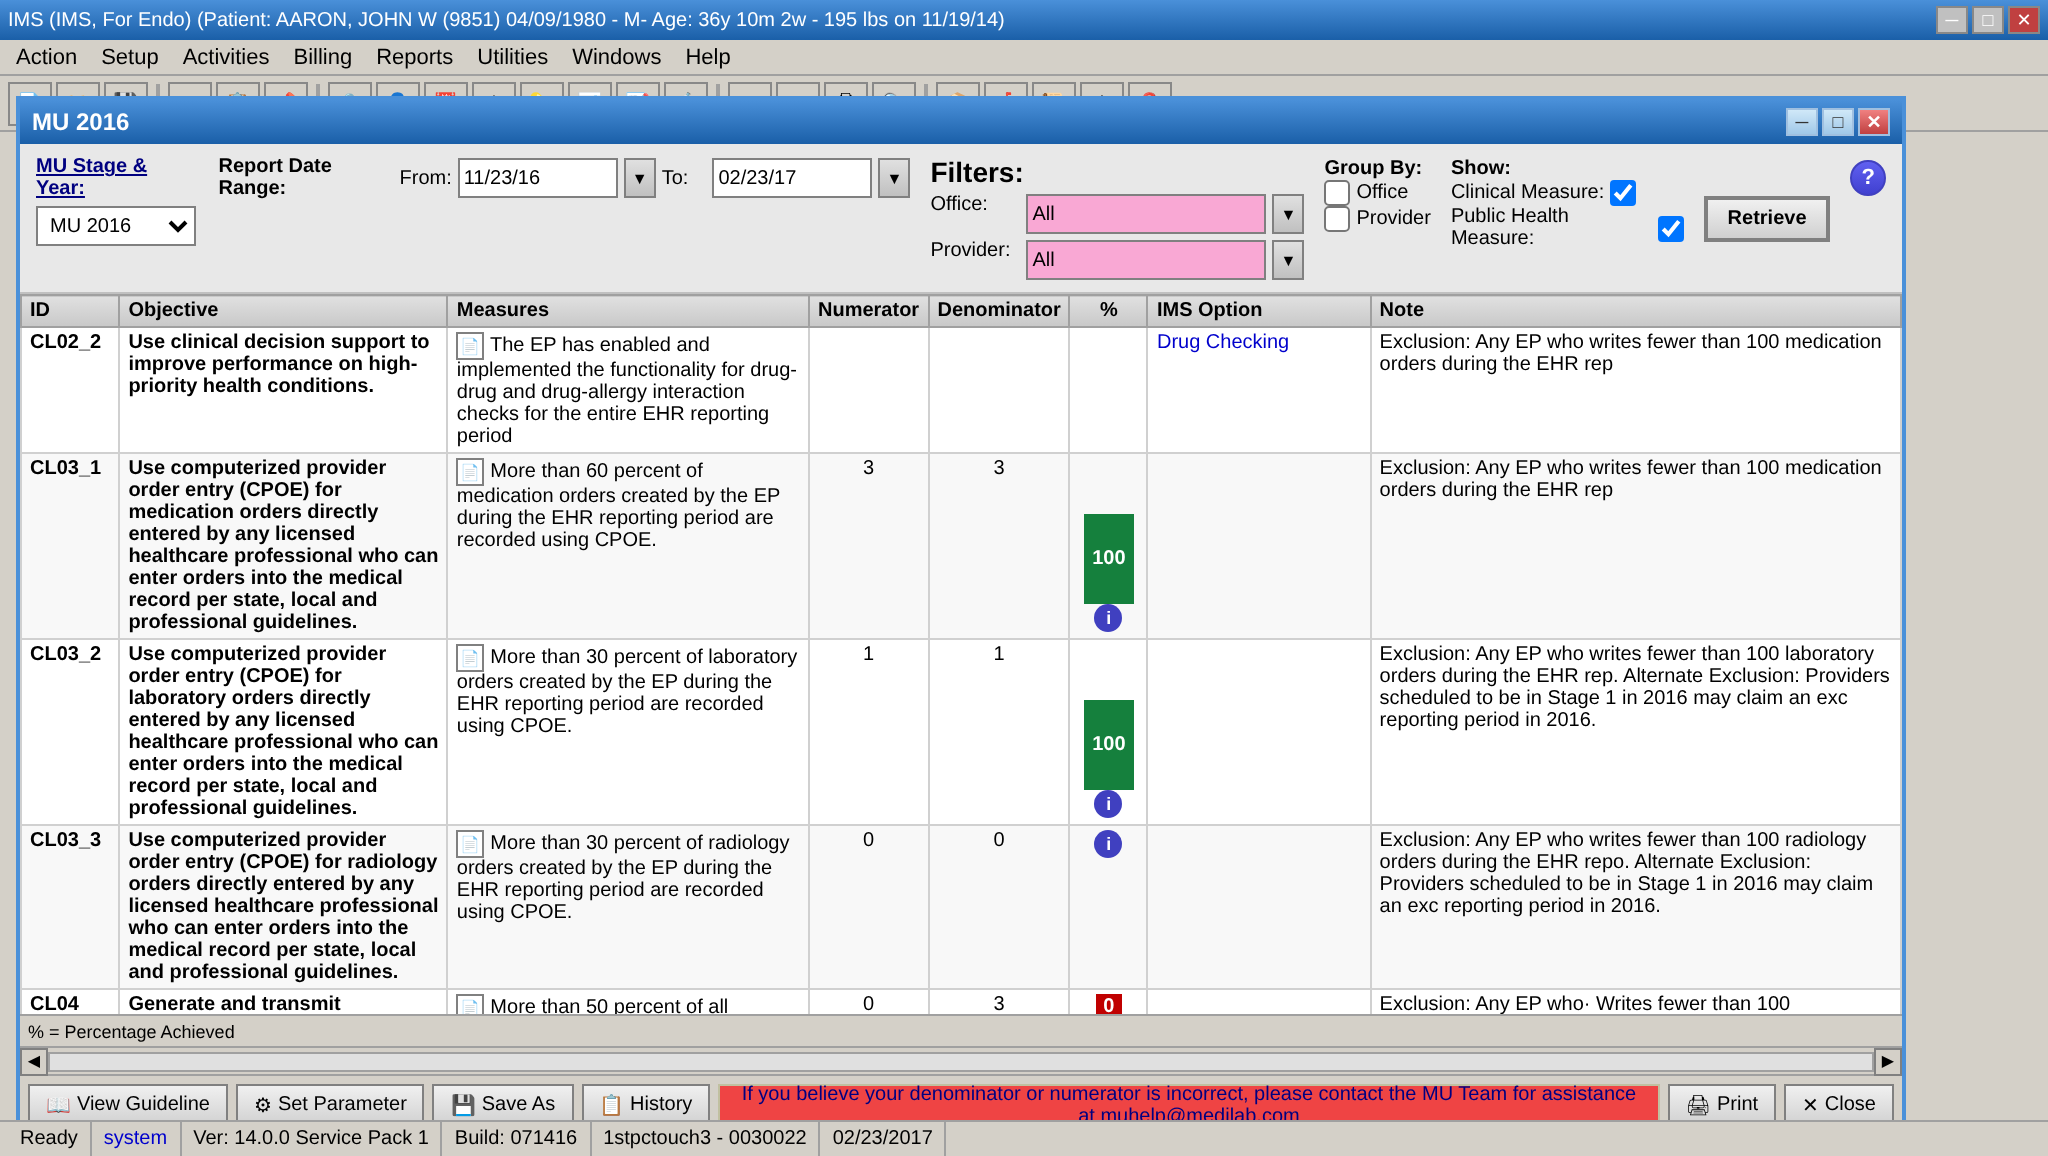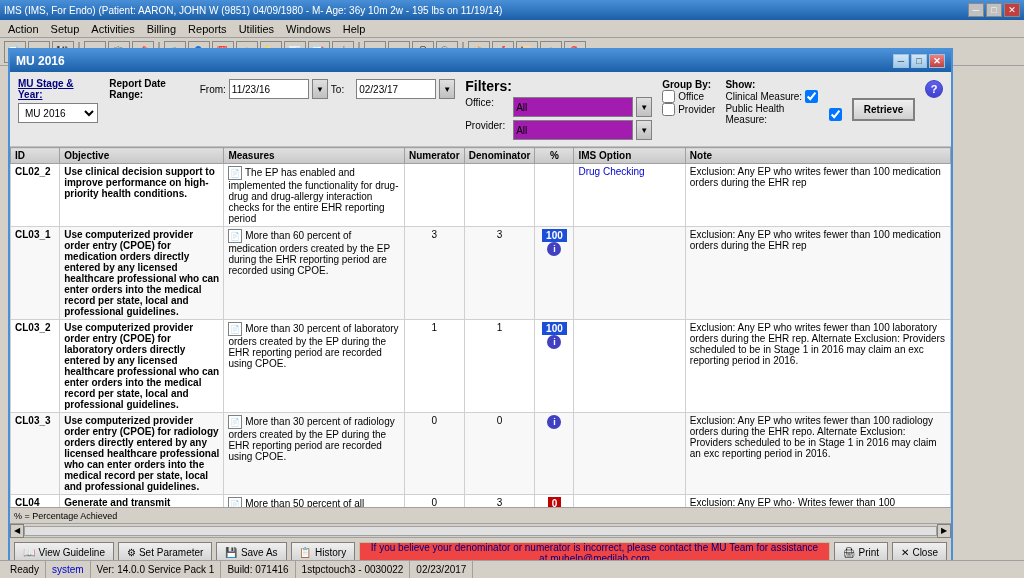--- a/index.html
+++ b/index.html
@@ -173,21 +173,21 @@
       display: flex;
       gap: 3px;
       font-size: 10px;
     }
     .filter-row label { width: 45px; }
     .filter-select {
       height: 20px;
       width: 120px;
       font-size: 10px;
       border: 1px solid #808080;
-      background: #a21caf;
+      background: #f9a8d4;
       padding: 4px 2px;
     }
 
     .group-show-area {
       display: flex;
       gap: 10px;
     }
     .show-group label {
       font-size: 10px;
       font-weight: bold;
@@ -255,26 +255,27 @@
     .td-id { width: 50px; white-space: nowrap; font-weight: bold; }
     .td-objective { width: 180px; }
     .td-measures { width: 200px; }
     .td-numerator { width: 60px; text-align: center; }
     .td-denominator { width: 70px; text-align: center; }
     .td-percent { width: 40px; text-align: center; }
     .td-ims { width: 120px; }
     .td-note { width: 300px; }
 
     .green-badge {
-      background: #1d4ed8;
+      background: #15803d;
       color: white;
-      padding: 1px 4px;
+      padding: 17px 4px;
       font-weight: bold;
       font-size: 10px;
       display: inline-block;
+      margin-top: 28px;
     }
     .red-badge {
       background: #c00000;
       color: white;
       padding: 1px 4px;
       font-weight: bold;
       font-size: 10px;
       display: inline-block;
     }
 

